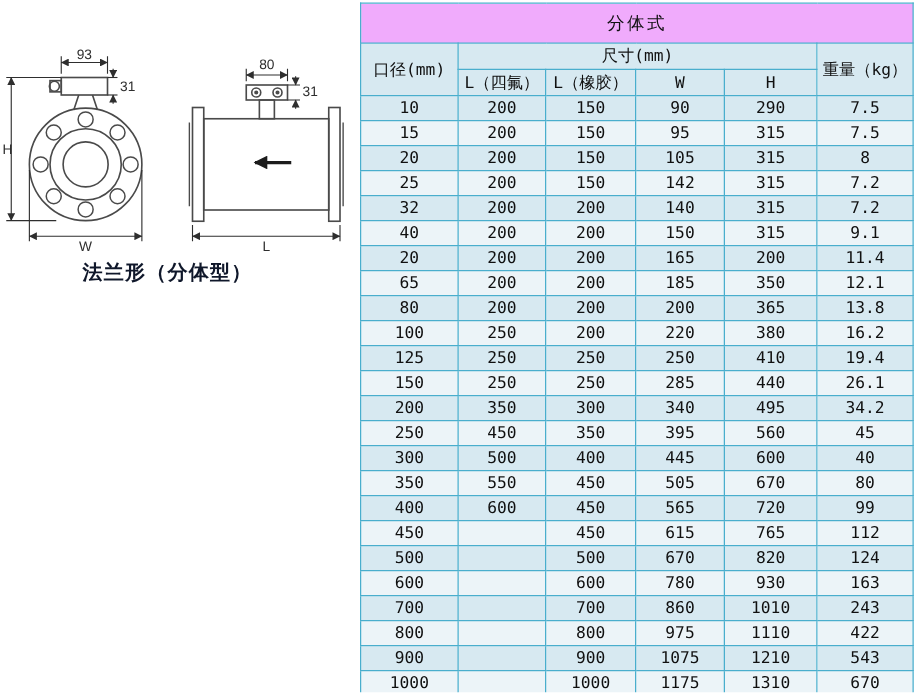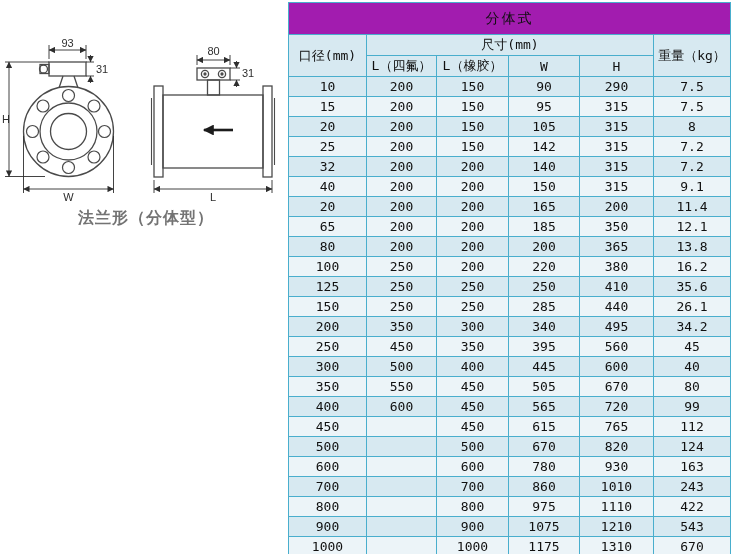--- a/index.html
+++ b/index.html
@@ -2,33 +2,33 @@
 <html><head>
 <meta charset="utf-8">
 <style>
   html,body{margin:0;padding:0;background:#ffffff;}
   #stage{position:relative;width:732px;height:554px;background:#ffffff;overflow:hidden;
          font-family:"Liberation Sans",sans-serif;}
 
   
   #drawing-panel{position:absolute;left:0;top:0;width:263px;height:554px;background:#ffffff;}
   #drawing-svg{position:absolute;left:0;top:0;}
-  #drawing-caption{position:absolute;left:16px;top:208px;width:260px;text-align:center;
-                   font-size:16px;font-weight:bold;color:#737373;letter-spacing:1px;
+  #drawing-caption{position:absolute;left:4px;top:208px;width:260px;text-align:center;
+                   font-size:16px;font-weight:bold;color:#0f172a;letter-spacing:1px;
                    font-family:"Liberation Sans",sans-serif;}
   .dimtxt{font-family:"Liberation Sans",sans-serif;font-size:11px;fill:#2e2e2e;}
 
   
   #table-wrap{position:absolute;left:288px;top:2px;width:442px;height:549px;}
   table#spec-table{border-collapse:collapse;table-layout:fixed;width:442px;height:549px;
                    font-family:"DejaVu Sans Mono","DejaVu Sans",sans-serif;color:#101010;}
   #spec-table th,#spec-table td{border:1.5px solid #49aecd;text-align:center;vertical-align:middle;
                    padding:0;font-weight:normal;white-space:nowrap;overflow:hidden;}
   #spec-table thead th{background:#d7e9f1;font-size:13px;}
-  #spec-table th.title-cell{background:#a21caf;font-size:14px;height:31px;letter-spacing:2px;}
+  #spec-table th.title-cell{background:#f0abfc;font-size:14px;height:31px;letter-spacing:2px;}
   #spec-table thead tr.hrow th{height:20px;}
   #spec-table tbody td{font-size:13px;height:19px;line-height:19px;}
   #spec-table tbody tr:nth-child(odd) td{background:#d7e9f1;}
   #spec-table tbody tr:nth-child(even) td{background:#ecf4f8;}
 </style>
 </head>
 <body>
 
 <div id="stage">
 
@@ -241,21 +241,21 @@
             <td>220</td>
             <td>380</td>
             <td>16.2</td>
           </tr>
           <tr>
             <td>125</td>
             <td>250</td>
             <td>250</td>
             <td>250</td>
             <td>410</td>
-            <td>35.6</td>
+            <td>19.4</td>
           </tr>
           <tr>
             <td>150</td>
             <td>250</td>
             <td>250</td>
             <td>285</td>
             <td>440</td>
             <td>26.1</td>
           </tr>
           <tr>

